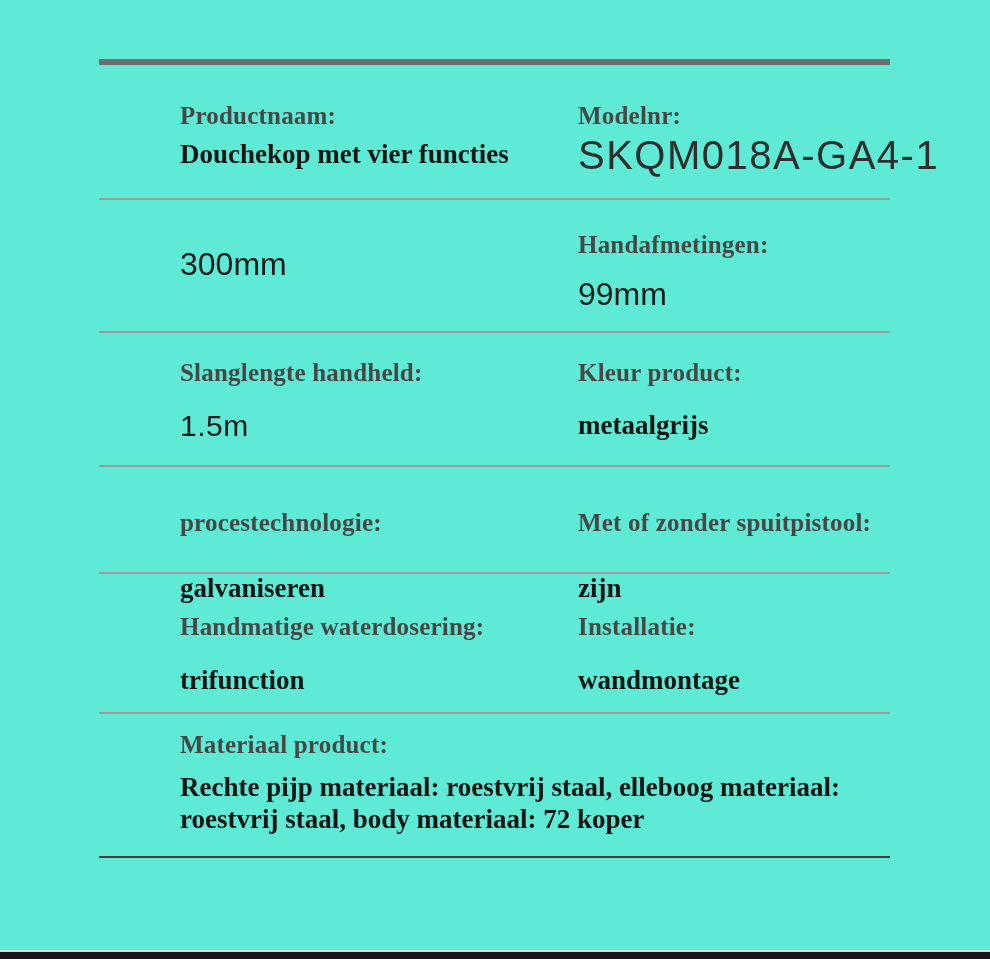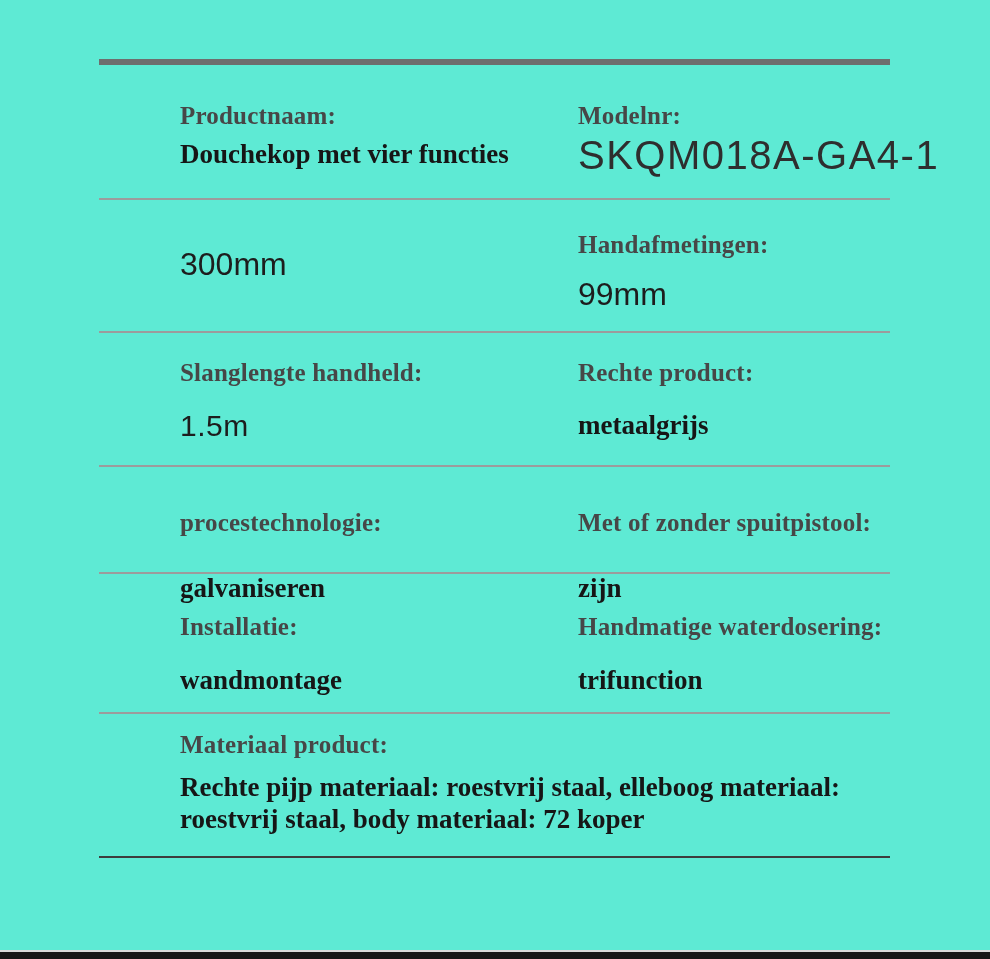--- a/index.html
+++ b/index.html
@@ -144,21 +144,21 @@
     </div>
 
     <div class="divider"></div>
 
     <div class="spec-row r3">
       <div class="cell">
         <div class="label">Slanglengte handheld:</div>
         <div class="value v-15">1.5m</div>
       </div>
       <div class="cell">
-        <div class="label">Rechte product:</div>
+        <div class="label">Kleur product:</div>
         <div class="value v-serif">metaalgrijs</div>
       </div>
     </div>
 
     <div class="divider"></div>
 
     <div class="spec-row r4">
       <div class="cell">
         <div class="label">procestechnologie:</div>
         <div class="value v-serif">galvaniseren</div>
@@ -166,26 +166,26 @@
       <div class="cell">
         <div class="label">Met of zonder spuitpistool:</div>
         <div class="value v-serif">zijn</div>
       </div>
     </div>
 
     <div class="divider"></div>
 
     <div class="spec-row r5">
       <div class="cell">
+        <div class="label">Handmatige waterdosering:</div>
+        <div class="value v-serif">trifunction</div>
+      </div>
+      <div class="cell">
         <div class="label">Installatie:</div>
         <div class="value v-serif">wandmontage</div>
-      </div>
-      <div class="cell">
-        <div class="label">Handmatige waterdosering:</div>
-        <div class="value v-serif">trifunction</div>
       </div>
     </div>
 
     <div class="divider"></div>
 
     <div class="spec-row r6">
       <div class="label">Materiaal product:</div>
       <div class="value v-serif">Rechte pijp materiaal: roestvrij staal, elleboog materiaal: roestvrij staal, body materiaal: 72 koper</div>
     </div>
 

